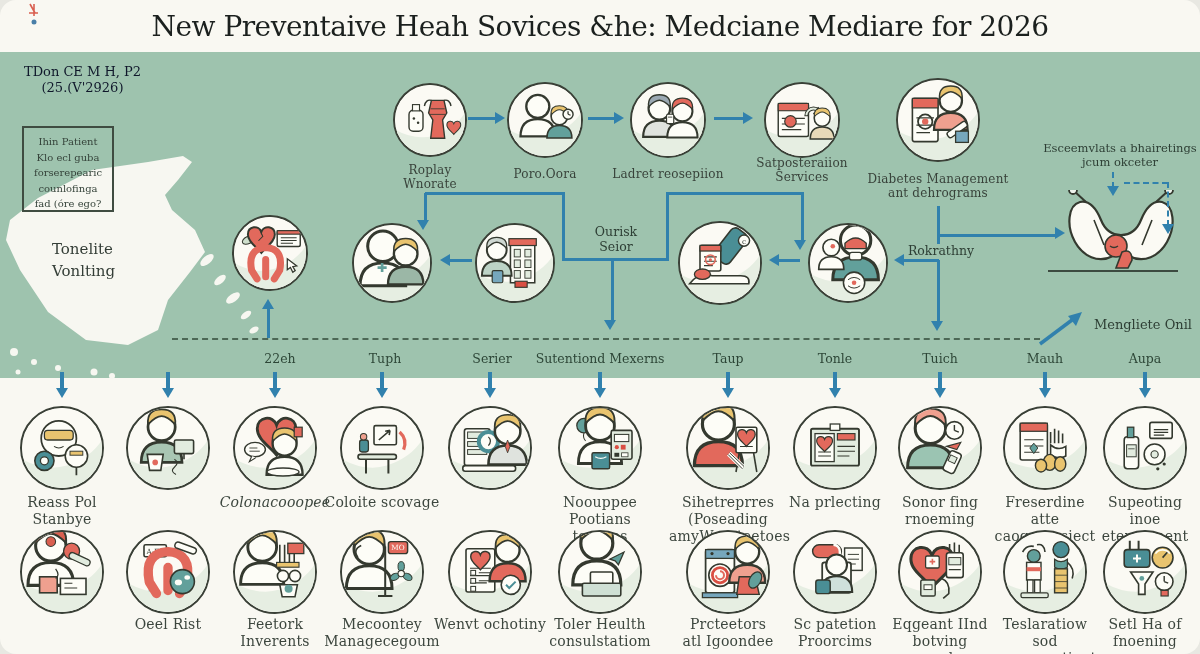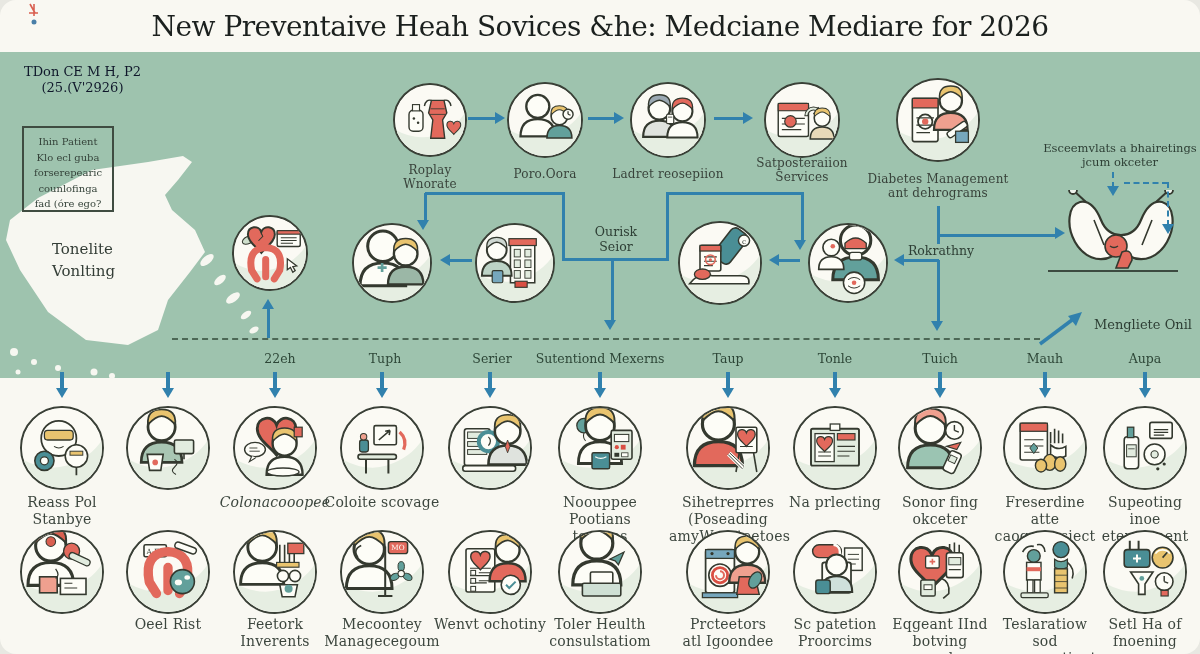--- a/index.html
+++ b/index.html
@@ -687,21 +687,21 @@
           <circle cx="68" cy="28" r="11" fill="#fdfdf7" stroke="#34392f" stroke-width="2"></circle>
           <line x1="68" y1="28" x2="68" y2="21.4" stroke="#34392f" stroke-width="1.8"></line>
           <line x1="68" y1="28" x2="73.5" y2="30.2" stroke="#34392f" stroke-width="1.8"></line>
         </g>
         <path d="M58,48 l18,-5 -5,9 Z" fill="#e2695c" stroke="#34392f" stroke-width="1.4"></path>
         <rect x="58" y="54" width="15" height="27" rx="4" transform="rotate(25 65 67)" fill="#fdfdf7" stroke="#34392f" stroke-width="2"></rect>
         <rect x="60" y="60" width="9" height="8" transform="rotate(25 65 67)" fill="#e2ecdf" stroke="#34392f" stroke-width="1.2"></rect>
       </svg>
     </div>
     <div class="lbl" style="left: 881px; top: 494px; width: 118px;">Sonor fing
-okceter</div>
+rnoeming</div>
     <div class="circ" style="left: 898px; top: 530px; width: 84px; height: 84px;">
       <svg viewBox="0 0 100 100">
         <circle cx="50" cy="50" r="50" fill="#fbfaf4"></circle>
         <path d="M0,64 Q30,80 56,72 Q86,62 100,40 L100,100 L0,100 Z" fill="#e6eee2"></path>
         <path transform="translate(40 36) scale(2.4)" d="M0,-3 C-2,-9 -11,-8 -11,-1 C-11,5 -4,9 0,14 C4,9 11,5 11,-1 C11,-8 2,-9 0,-3 Z" fill="#e2695c" stroke="#34392f" stroke-width="1.6"></path>
         <rect x="32" y="30" width="17" height="15" rx="2" fill="#fdfdf7" stroke="#34392f" stroke-width="1.6"></rect>
         <path d="M37,37 h7 m-3.5,-3.5 v7" stroke="#e2695c" stroke-width="2"></path>
         <rect x="58" y="26" width="21" height="31" rx="3" fill="#fdfdf7" stroke="#34392f" stroke-width="2"></rect>
         <rect x="61" y="32" width="15" height="9" fill="#e2ecdf" stroke="#34392f" stroke-width="1.2"></rect>
         <line x1="61" y1="47" x2="76" y2="47" stroke="#34392f" stroke-width="1.4"></line>

